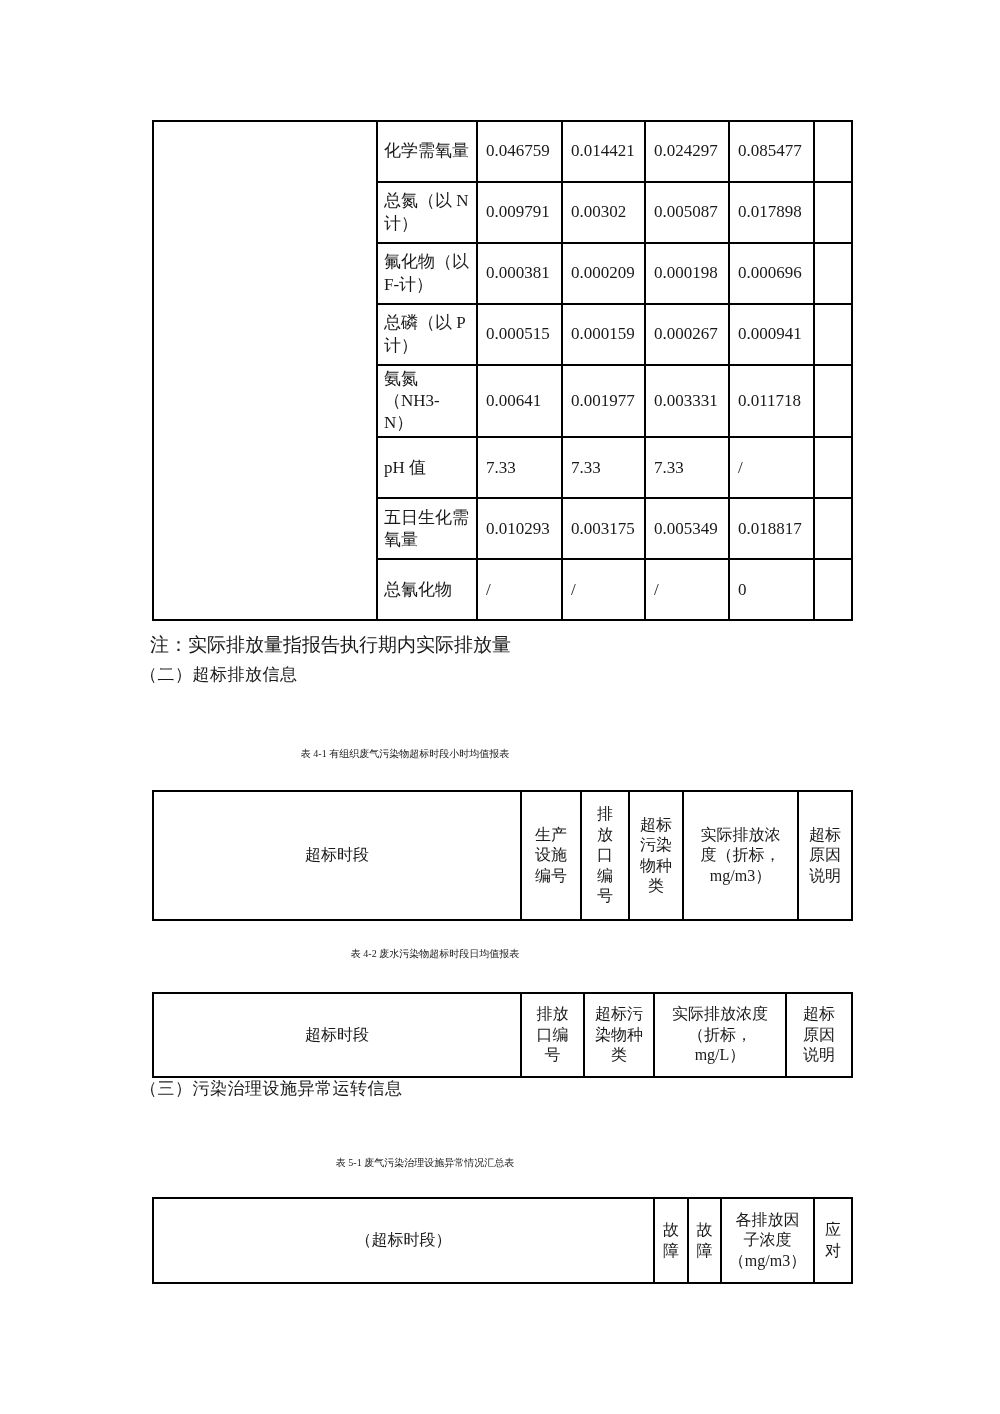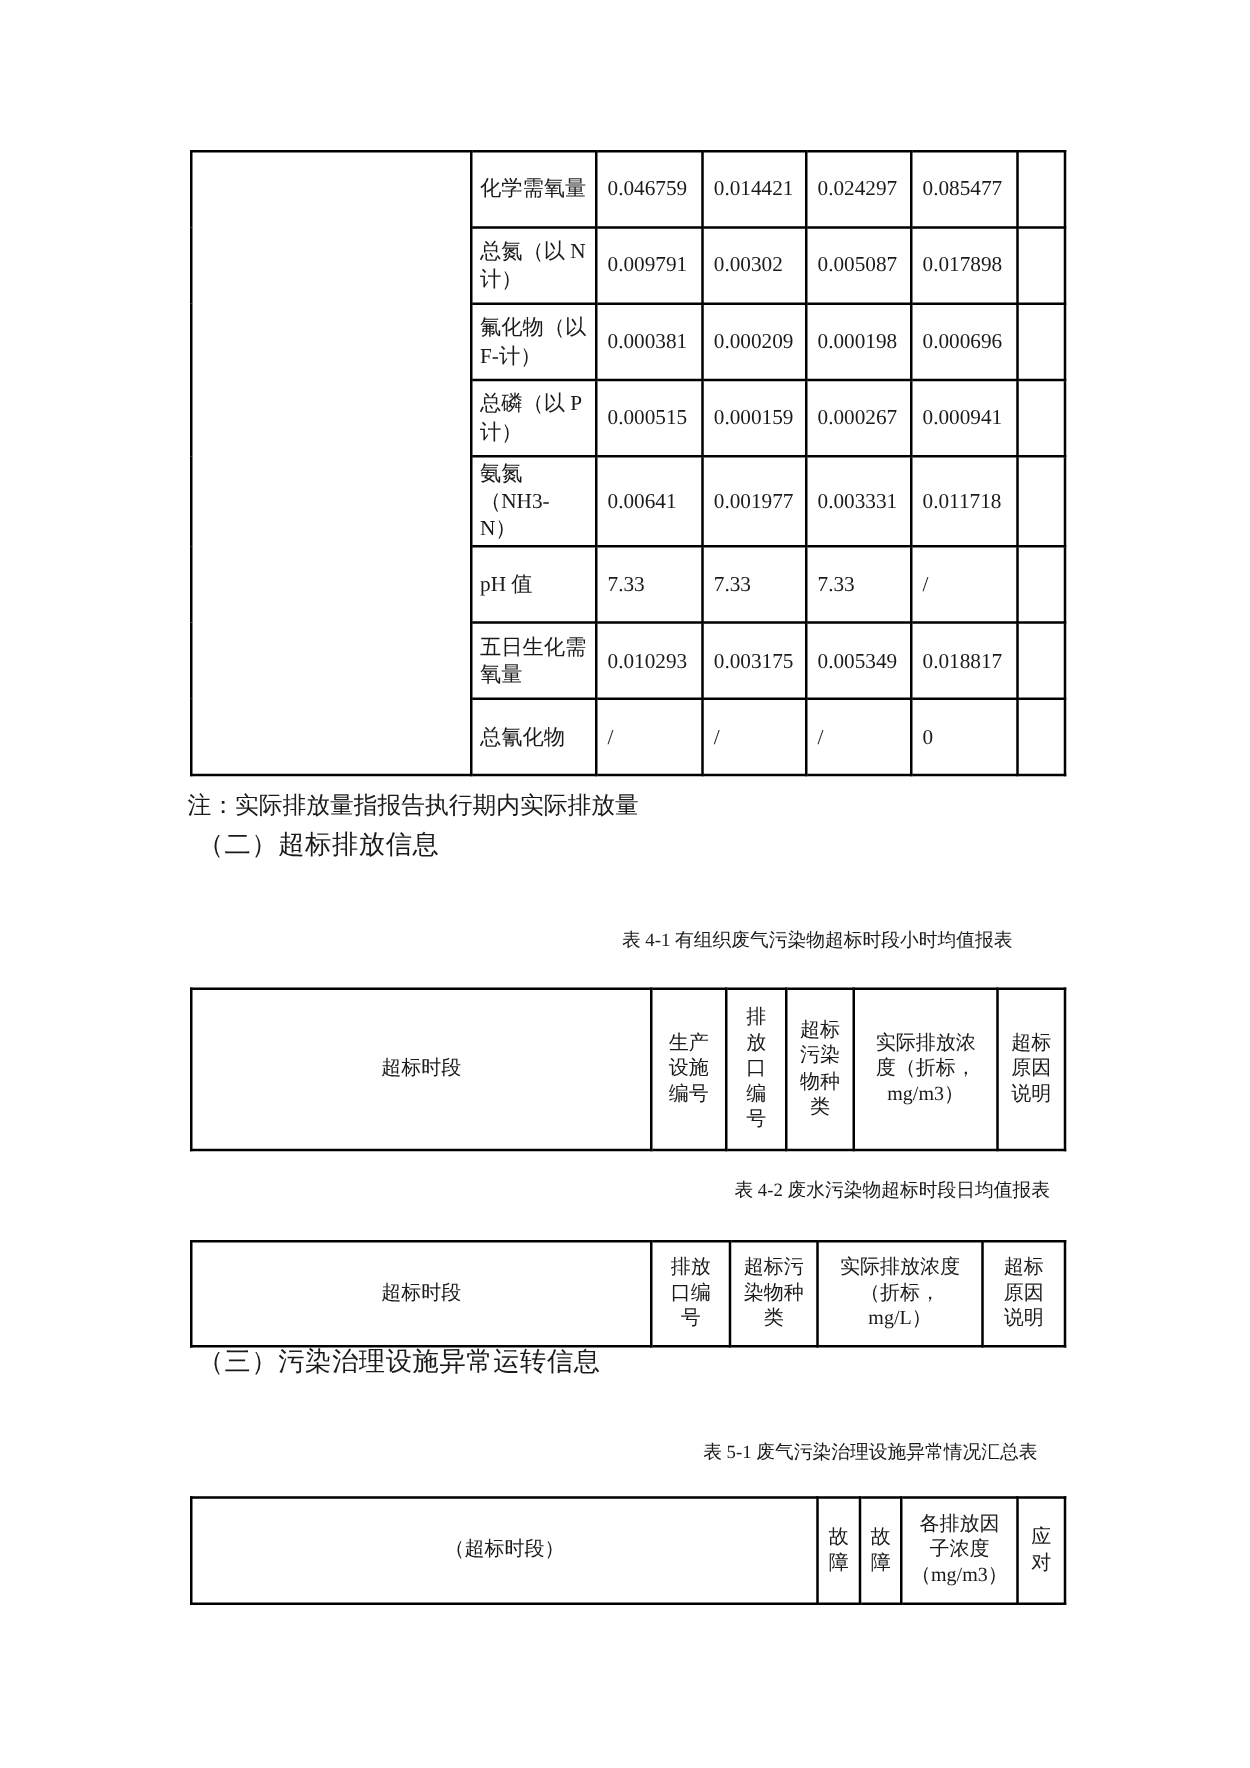--- a/index.html
+++ b/index.html
@@ -17,26 +17,26 @@
   .t-top{position:absolute;left:152px;top:120px;width:699px;}
   .t-top td{height:55px;font-size:17px;line-height:1.3;padding:2px 3px 2px 6px;text-align:left;}
   .t-top td.spacer{padding:0;}
   .t-top td.lbl{white-space:pre-line;}
   .t-top td.val{padding-left:8px;}
 
   
   .note{position:absolute;left:150px;top:620px;font-size:19px;line-height:18px;margin-top:16px;}
 
   
-  .sec-h{position:absolute;left:158px;font-size:21px;line-height:26px;letter-spacing:0.5px;}
+  .sec-h{position:absolute;left:140px;font-size:17px;line-height:26px;letter-spacing:0.5px;}
   .sec-h.h2{top:662px;}
   .sec-h.h3{top:1076px;}
 
   
-  .caption{position:absolute;left:0;width:810px;text-align:right;font-size:15px;line-height:19px;}
+  .caption{position:absolute;left:0;width:810px;text-align:center;font-size:10px;line-height:19px;}
   .cap41{top:744px;}
   .cap42{top:944px;margin-left:30px;}
   .cap51{top:1153px;padding-left:20px;}
 
   
   .t-hdr{position:absolute;left:152px;}
   .t-hdr th{white-space:pre-line;font-size:16px;line-height:1.28;text-align:center;padding:3px 2px;}
   .t41{top:790px;width:699px;}
   .t41 th{height:121px;}
   .t42{top:992px;width:699px;}

